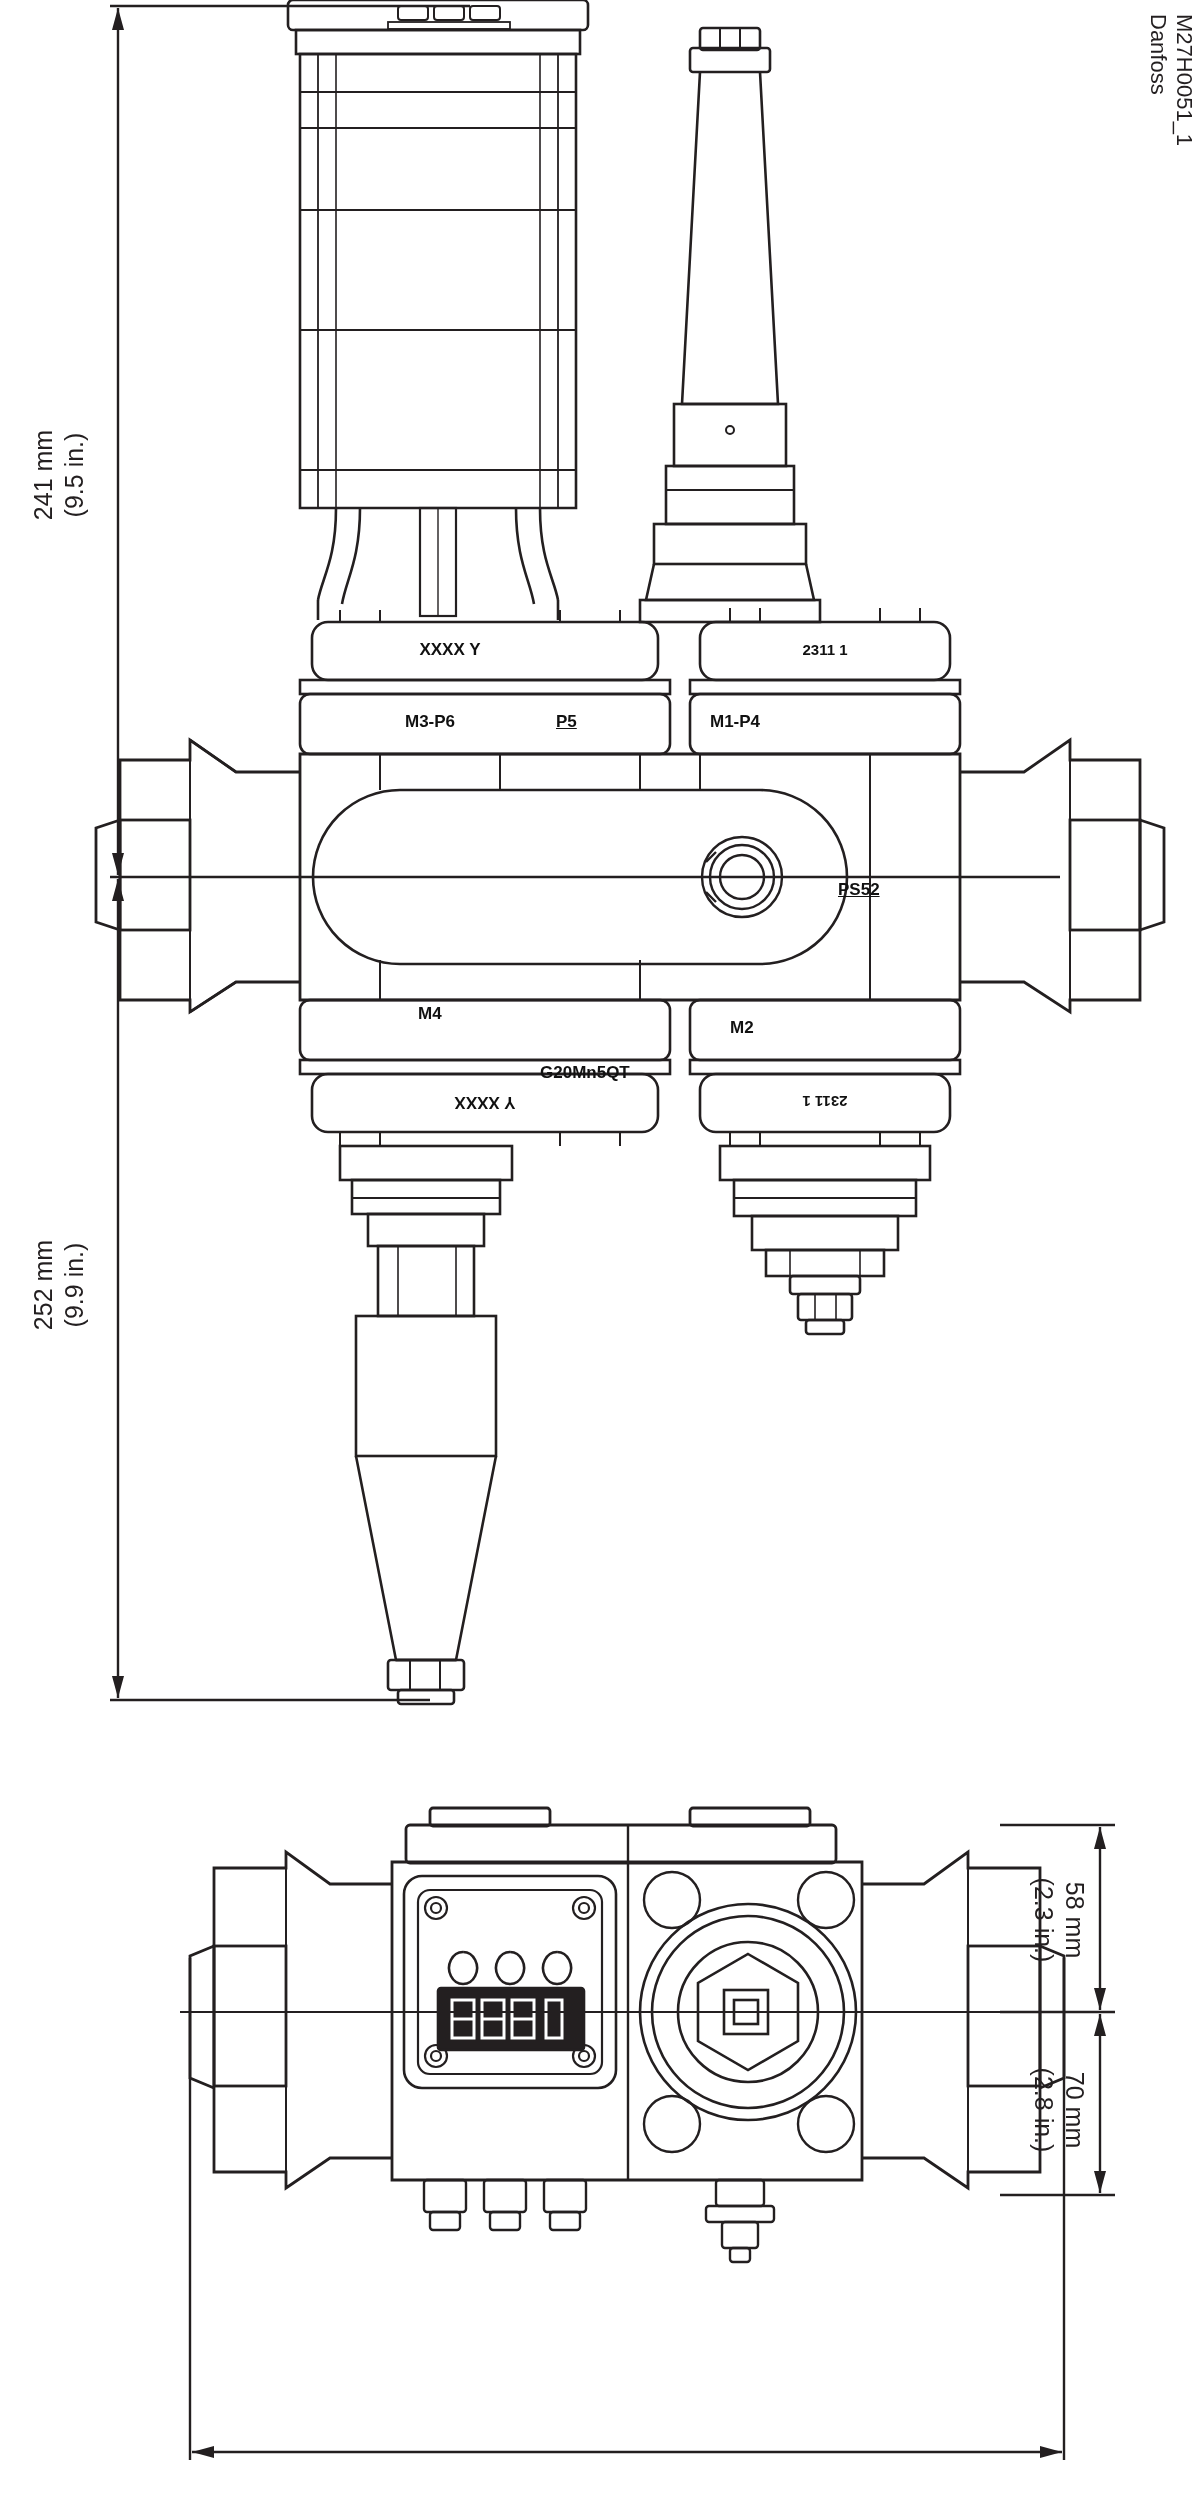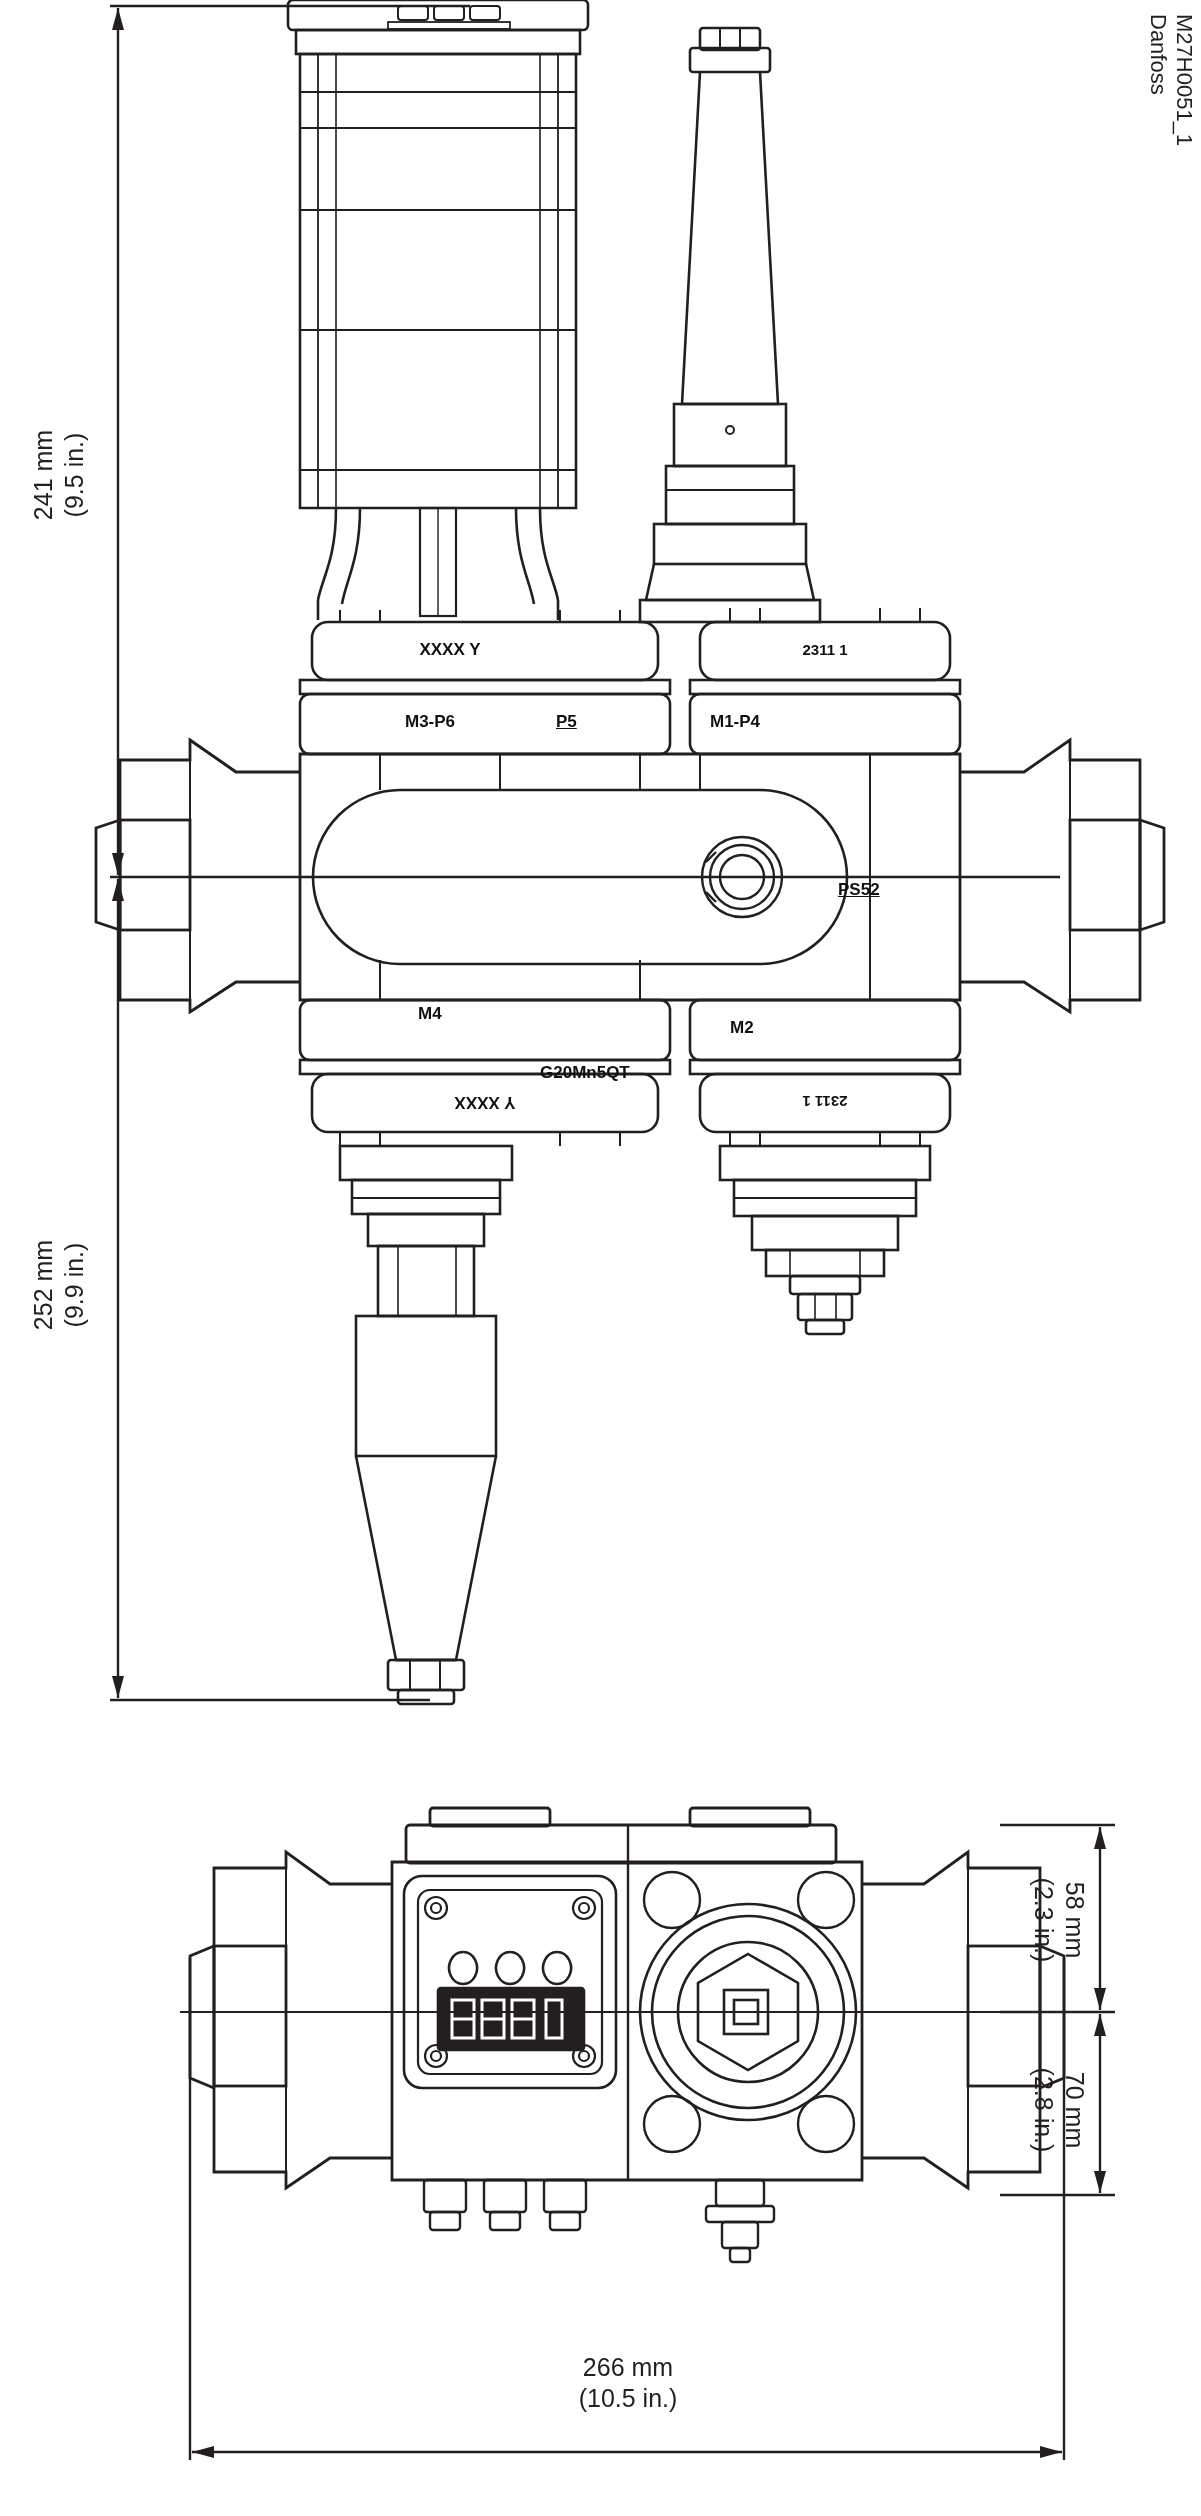--- a/index.html
+++ b/index.html
@@ -329,24 +329,20 @@
   <div class="dimlbl rot-cw ctr" style="left:1090px;top:1840px;width:160px;">
     <span>58 mm</span><br>
     <span>(2.3 in.)</span>
   </div>
 
   <div class="dimlbl rot-cw ctr" style="left:1090px;top:2030px;width:160px;">
     <span>70 mm</span><br>
     <span>(2.8 in.)</span>
   </div>
 
-  <div class="dimlbl ctr" style="left:478px;top:2352px;width:300px;">
-    <span>266 mm</span><br>
-    <span>(10.5 in.)</span>
-  </div>
 
   <div class="brand rot-cw" style="left:1172px;top:14px;">Danfoss</div>
   <div class="brand rot-cw" style="left:1198px;top:14px;">M27H0051_1</div>
 
   <div class="tagtxt ctr" style="left:312px;top:640px;width:276px;">XXXX  Y</div>
   <div class="tagtxt sm ctr" style="left:700px;top:641px;width:250px;">2311  1</div>
 
   <div class="tagtxt" style="left:405px;top:712px;">M3-P6</div>
   <div class="tagtxt" style="left:556px;top:712px;text-decoration:underline;">P5</div>
   <div class="tagtxt" style="left:710px;top:712px;">M1-P4</div>

